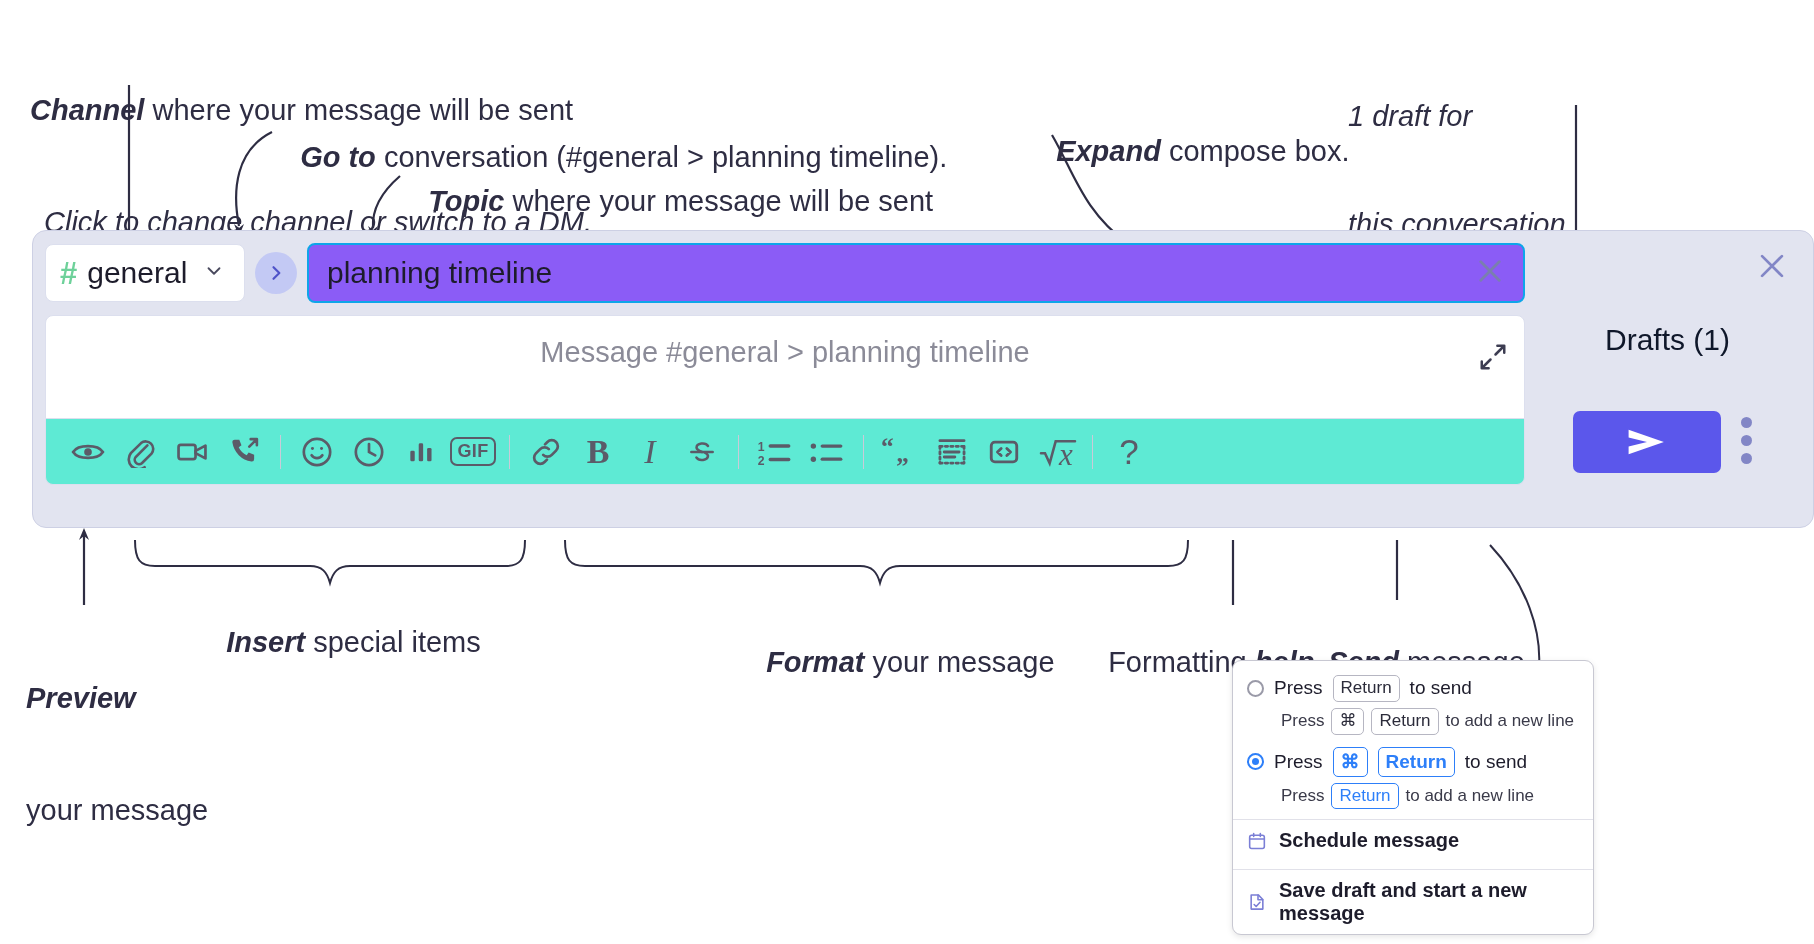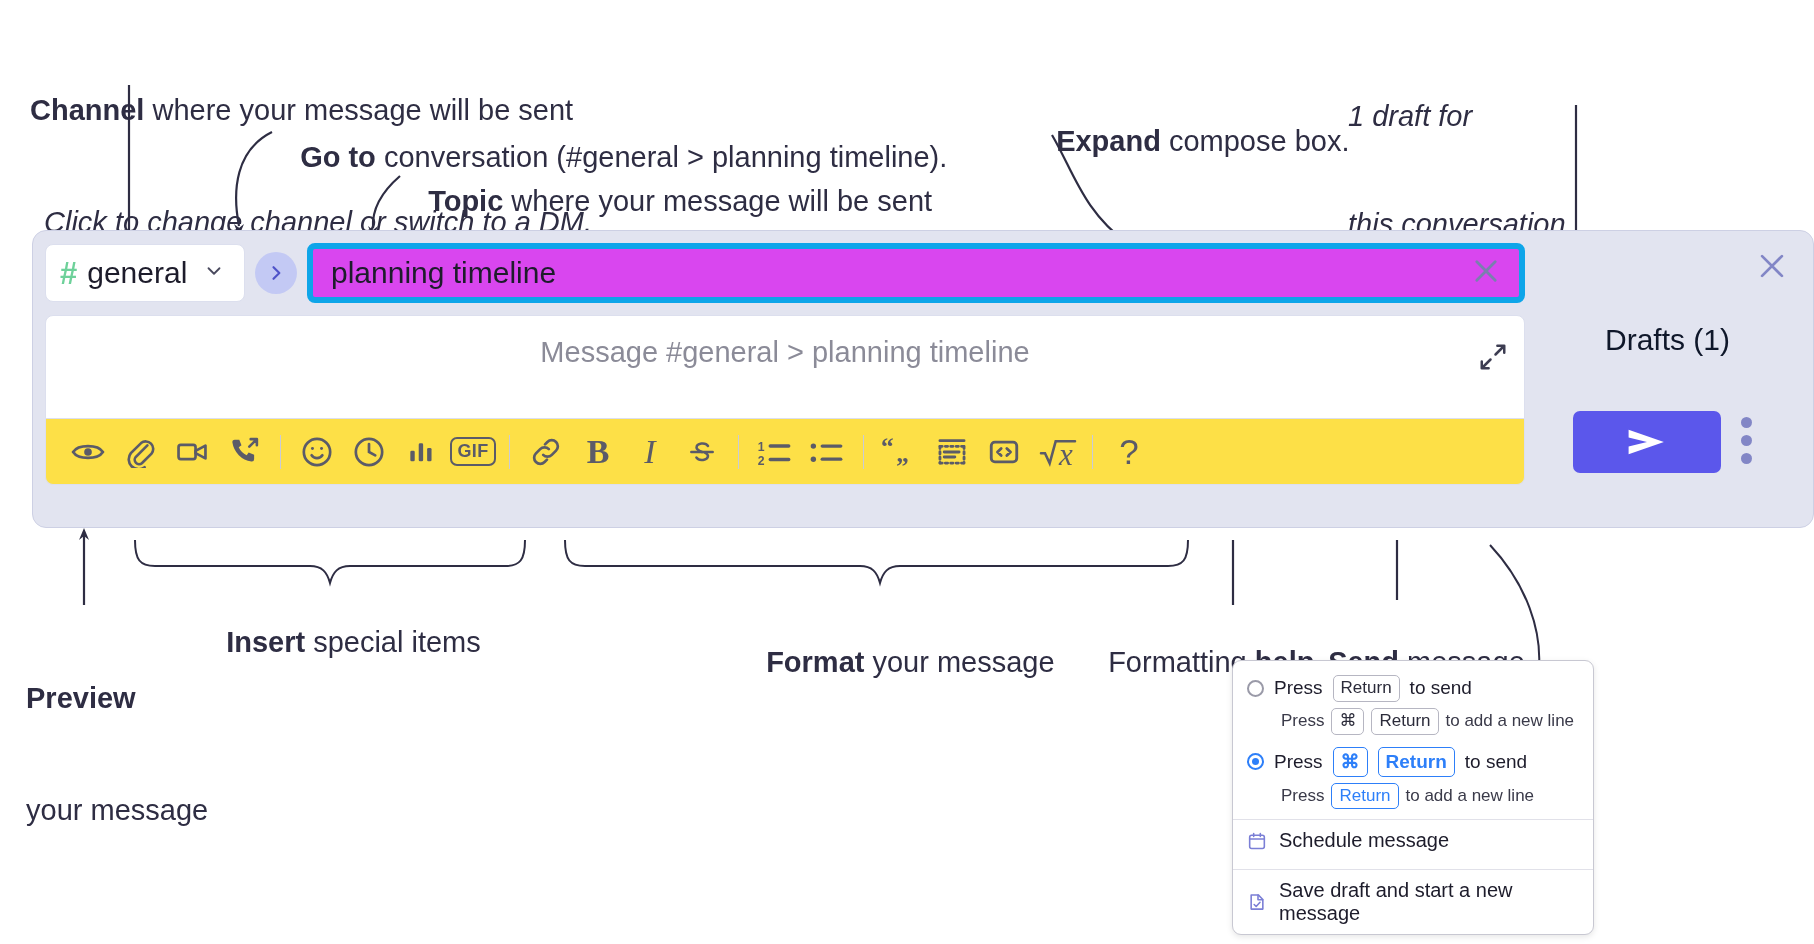--- a/index.html
+++ b/index.html
@@ -5,21 +5,21 @@
   * { box-sizing: border-box; }
   html, body { margin:0; padding:0; }
   body {
     width:1814px; height:944px; position:relative;
     background:#ffffff;
     font-family:"Liberation Sans", sans-serif;
     color:#2b2b3d;
     overflow:hidden;
   }
   .ann { position:absolute; color:#2e2d43; line-height:1.22; white-space:pre; }
-  .ann b { font-weight:bold; }
+  .ann b { font-weight:bold;font-style:italic; }
   .ann i { font-style:italic;margin-left:14px; }
   svg.lines { position:absolute; left:0; top:0; width:1814px; height:944px; pointer-events:none; }
 
   
   #compose {
     position:absolute; left:32px; top:230px; width:1782px; height:298px;
     background:#e2e4f0; border:1px solid #cdd0e4; border-radius:14px;
   }
   #composeInner { position:absolute; left:12px; top:12px; width:1480px; }
   .row-top { display:flex; align-items:center; gap:10px; }
@@ -29,33 +29,33 @@
     height:58px; padding:0 14px; min-width:200px;
   }
   .hash { color:#6ed19a; font-size:31px; font-weight:bold; line-height:1; }
   .chip-label { font-size:30px; color:#1d1c2b; }
   .chev { margin-left:6px; color:#4a4a5e; }
   .gobtn {
     width:42px; height:42px; border-radius:50%; background:#c3c9f4;
     display:flex; align-items:center; justify-content:center; flex:0 0 auto;
   }
   .topic {
-    flex:1; height:60px; background:#d946ef; border:6px solid #0ea5e9; border-radius:8px;
+    flex:1; height:60px; background:#8b5cf6; border:2px solid #0ea5e9; border-radius:8px;
     display:flex; align-items:center; padding:0 16px 0 18px;
   }
   .topic-val { flex:1; font-size:30px; color:#1d1c2b; }
   .msgbox {
     margin-top:12px; background:#ffffff; border:1px solid #dcdfee;
     border-radius:8px 8px 0 0; height:104px; position:relative;
     display:flex; align-items:flex-start; padding:20px 18px 0 18px;justify-content:center;
   }
   .ph { font-size:29px; color:#8b8b98; }
   .expand { position:absolute; right:16px; top:26px; }
   .toolbar {
-    background:#fde047; border:1px solid #dcdfee; border-top:none;
+    background:#5eead4; border:1px solid #dcdfee; border-top:none;
     border-radius:0 0 8px 8px; height:66px;
     display:flex; align-items:center; padding:0 16px; gap:0;
   }
   .tb { width:52px; height:52px; display:flex; align-items:center; justify-content:center; color:#5b5b68; }
   .sep { width:1px; height:34px; background:#c9cbd8; margin:0 10px; flex:0 0 auto; }
   .gif {
     border:2.6px solid #5b5b68; border-radius:7px; padding:2px 5px;
     font-size:18px; font-weight:bold; letter-spacing:.4px; color:#5b5b68;
     font-family:"Liberation Sans", sans-serif;
   }
@@ -87,21 +87,21 @@
   .opt { padding:2px 14px 0 14px; }
   .opt-main { display:flex; align-items:center; gap:10px; }
   .radio { width:17px; height:17px; border-radius:50%; border:2px solid #9a9aa8; flex:0 0 auto; }
   .radio.on { border-color:#2d7ff9; position:relative; }
   .radio.on::after{ content:""; position:absolute; left:3px; top:3px; width:7px; height:7px; border-radius:50%; background:#2d7ff9; }
   .opt-sub { display:flex; align-items:center; gap:7px; margin:6px 0 10px 34px; font-size:17px; color:#3a3a49; }
   .key { border:1px solid #b6b6c2; border-radius:5px; padding:1px 7px; font-size:17px; color:#2b2b3a; background:#fff; display:inline-block; line-height:1.35; }
   .key.blue { border-color:#2d7ff9; color:#2d7ff9; }
   .key.bigblue { border-color:#2d7ff9; color:#2d7ff9; font-weight:bold; font-size:19px; }
   .mdiv { height:1px; background:#e1e1e9; margin:8px 0 0 0; }
-  .mitem { display:flex; align-items:center; gap:12px; padding:9px 14px; font-size:20px; }
+  .mitem { display:flex; align-items:center; gap:12px; padding:9px 14px; font-size:20px;font-weight:bold; }
   .mico { width:20px; height:20px; flex:0 0 auto; }
 </style>
 </head>
 <body>
 
 <svg class="lines" viewBox="0 0 1814 944" fill="none" stroke="#2e2d43" stroke-width="2.2">
 
   <path d="M129 85 L129 232"></path>
   <path d="M129 240 l-5 -11 l5 4 l5 -4 z" fill="#2e2d43" stroke="none"></path>
 
@@ -138,21 +138,21 @@
 </div>
 
 <div class="ann" style="left:284px; top:105px; font-size:29px;">
   <b>Go to</b><span> conversation (#general &gt; planning timeline).</span>
 </div>
 
 <div class="ann" style="left:412px; top:149px; font-size:29px;">
   <b>Topic</b><span> where your message will be sent</span>
 </div>
 
-<div class="ann" style="left:1040px; top:89px; font-size:29px;">
+<div class="ann" style="left:1040px; top:99px; font-size:29px;">
   <b>Expand</b><span> compose box.</span>
 </div>
 
 <div class="ann" style="left:1334px; top:22px; font-size:29px;">
   <div style="margin-top:6px;"><i>1 draft for</i></div>
   <div style="margin-top:2px;"><i>this conversation</i></div>
 </div>
 
 <div class="ann" style="left:26px; top:610px; font-size:29px;">
   <div><b>Preview</b></div>

